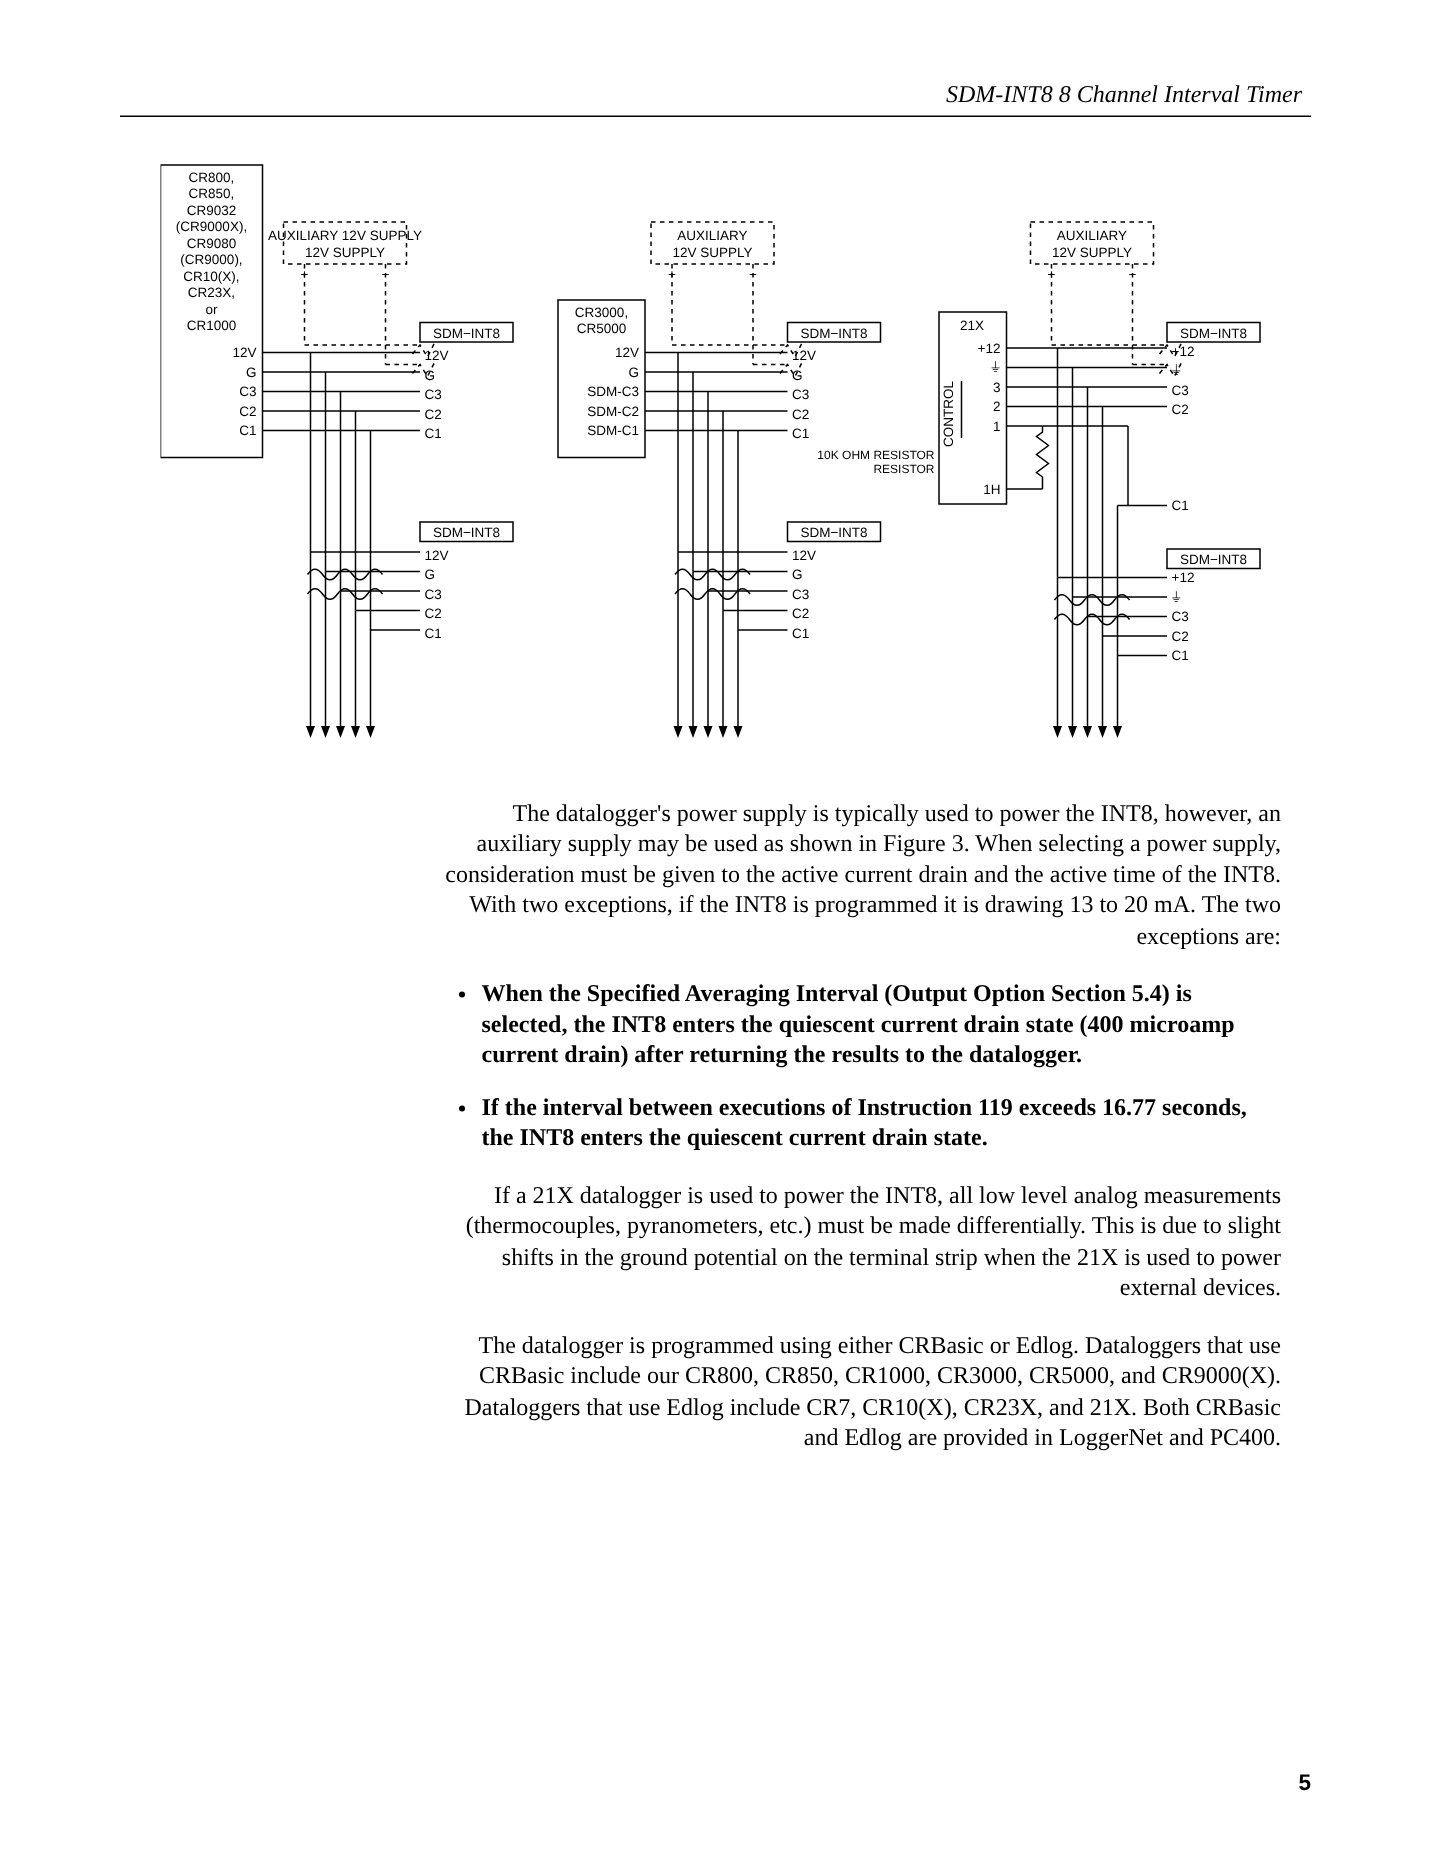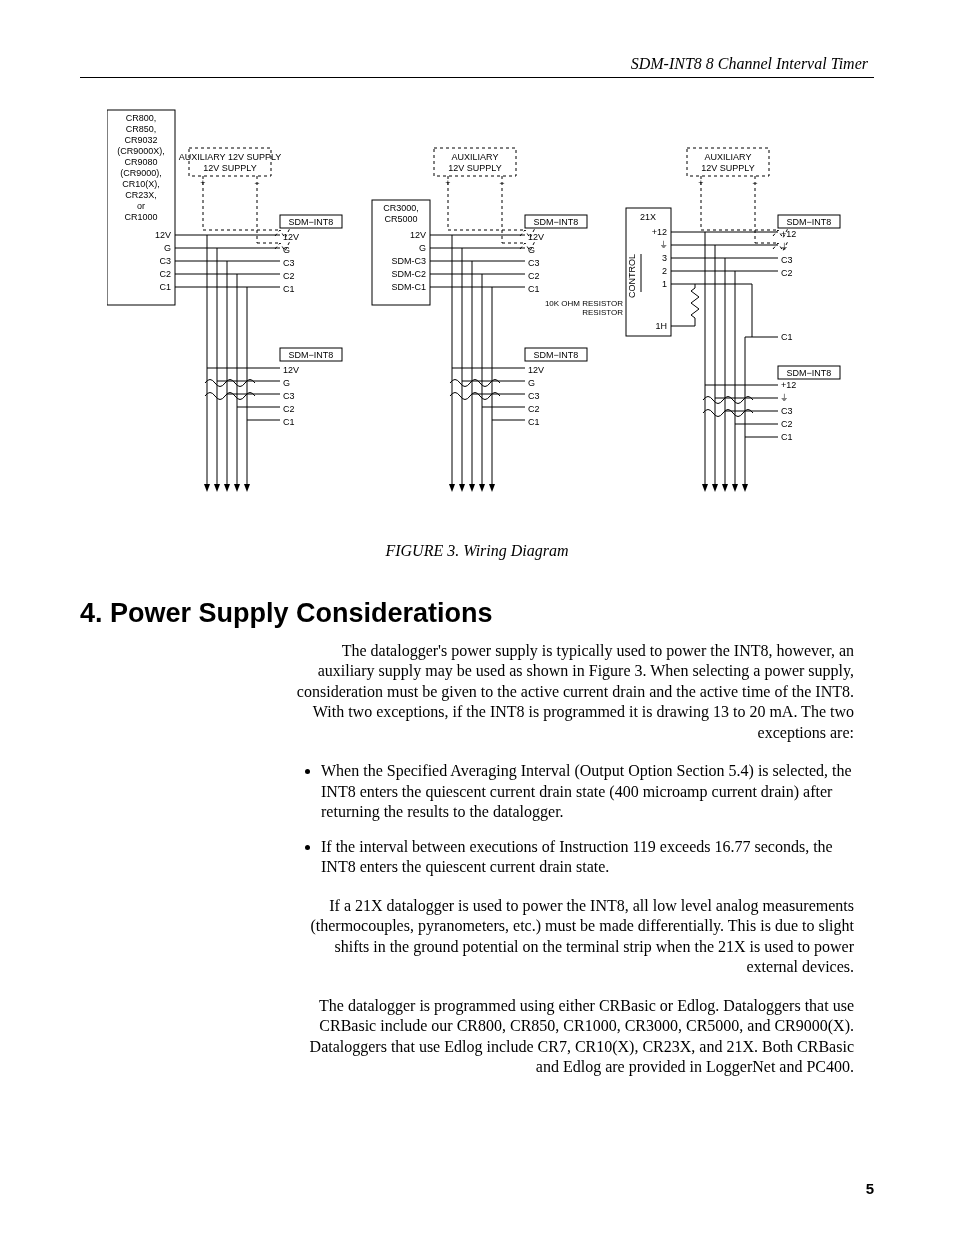--- a/index.html
+++ b/index.html
@@ -43,20 +43,21 @@
     margin-left: 215px;
     margin-right: 20px;
     font-size: 16px;
     line-height: 1.28;
   }
   .body-block p { margin: 0 0 18px 0; text-align: right; }
   ul.bullets {
     list-style: disc;
     padding-left: 26px;
     margin: 0 0 18px 0;
+    font-weight: bold;
   }
   ul.bullets li { margin-bottom: 14px; }
   .page-num {
     position: absolute;
     right: 80px;
     bottom: 38px;
     font-family: Arial, Helvetica, sans-serif;
     font-size: 15px;
     font-weight: bold;
   }
@@ -311,24 +312,22 @@
           <use href="#ah" x="118" y="380"></use>
         <line class="solid" x1="128" y1="303" x2="128" y2="380"></line>
           <use href="#ah" x="128" y="380"></use>
         <line class="solid" x1="138" y1="316" x2="138" y2="380"></line>
           <use href="#ah" x="138" y="380"></use>
         <line class="solid" x1="148" y1="329" x2="148" y2="380"></line>
           <use href="#ah" x="148" y="380"></use>
       </g>
     </svg>
 
-    <div class="figure-caption">FIGURE 3.  Wiring Diagram</div>
   </div>
 
-  <h2 class="section">4.  Power Supply Considerations</h2>
   <div class="body-block">
     <p>The datalogger's power supply is typically used to power the INT8, however, an auxiliary supply may be used as shown in Figure 3.  When selecting a power supply, consideration must be given to the active current drain and the active time of the INT8.  With two exceptions, if the INT8 is programmed it is drawing 13 to 20 mA.  The two exceptions are:</p>
     <ul class="bullets">
       <li>When the Specified Averaging Interval (Output Option Section 5.4) is selected, the INT8 enters the quiescent current drain state (400 microamp current drain) after returning the results to the datalogger.</li>
       <li>If the interval between executions of Instruction 119 exceeds 16.77 seconds, the INT8 enters the quiescent current drain state.</li>
     </ul>
     <p>If a 21X datalogger is used to power the INT8, all low level analog measurements (thermocouples, pyranometers, etc.) must be made differentially.  This is due to slight shifts in the ground potential on the terminal strip when the 21X is used to power external devices.</p>
   </div>
 
   <div class="body-block">

